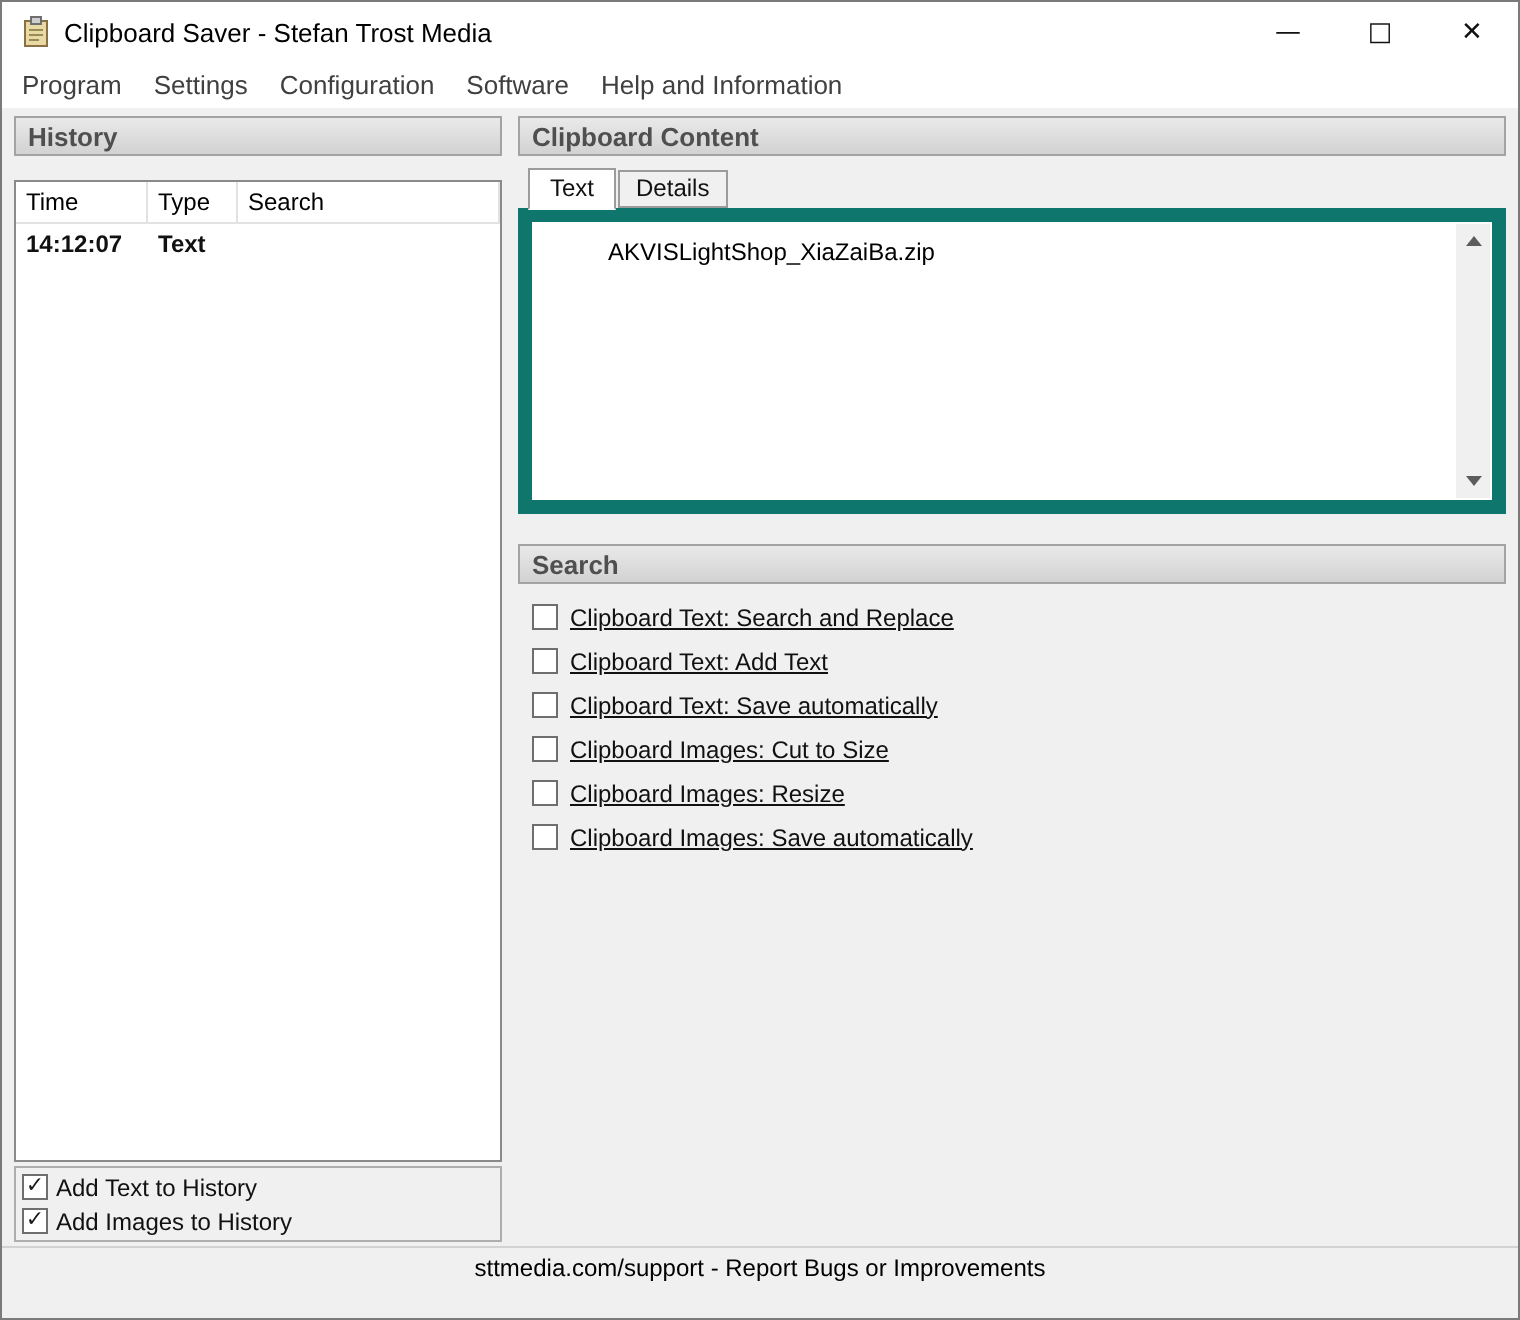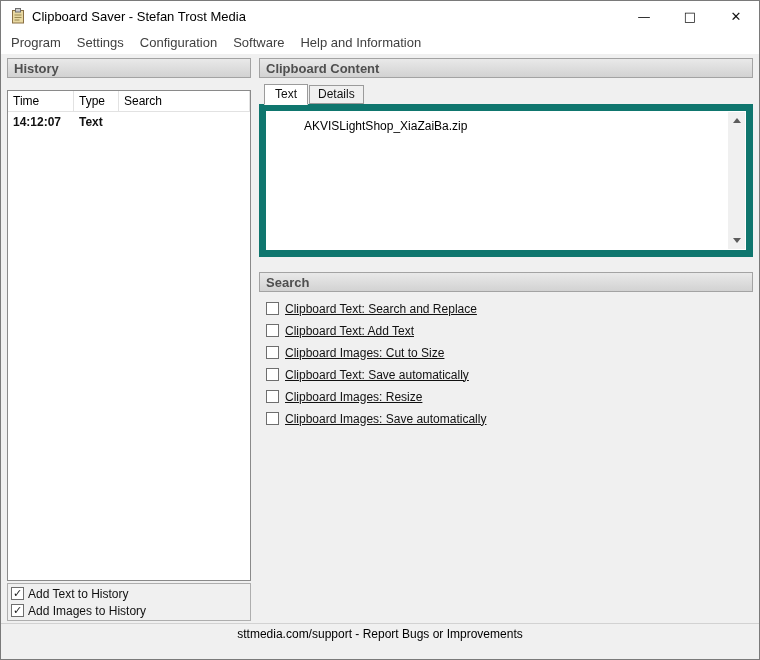--- a/index.html
+++ b/index.html
@@ -202,25 +202,25 @@
         <div class="action-row">
           <span class="checkbox"></span>
           <span class="action-label">Clipboard Text: Search and Replace</span>
         </div>
         <div class="action-row">
           <span class="checkbox"></span>
           <span class="action-label">Clipboard Text: Add Text</span>
         </div>
         <div class="action-row">
           <span class="checkbox"></span>
+          <span class="action-label">Clipboard Text: Save automatically</span>
+        </div>
+        <div class="action-row">
+          <span class="checkbox"></span>
           <span class="action-label">Clipboard Images: Cut to Size</span>
-        </div>
-        <div class="action-row">
-          <span class="checkbox"></span>
-          <span class="action-label">Clipboard Text: Save automatically</span>
         </div>
         <div class="action-row">
           <span class="checkbox"></span>
           <span class="action-label">Clipboard Images: Resize</span>
         </div>
         <div class="action-row">
           <span class="checkbox"></span>
           <span class="action-label">Clipboard Images: Save automatically</span>
         </div>
       </div>

